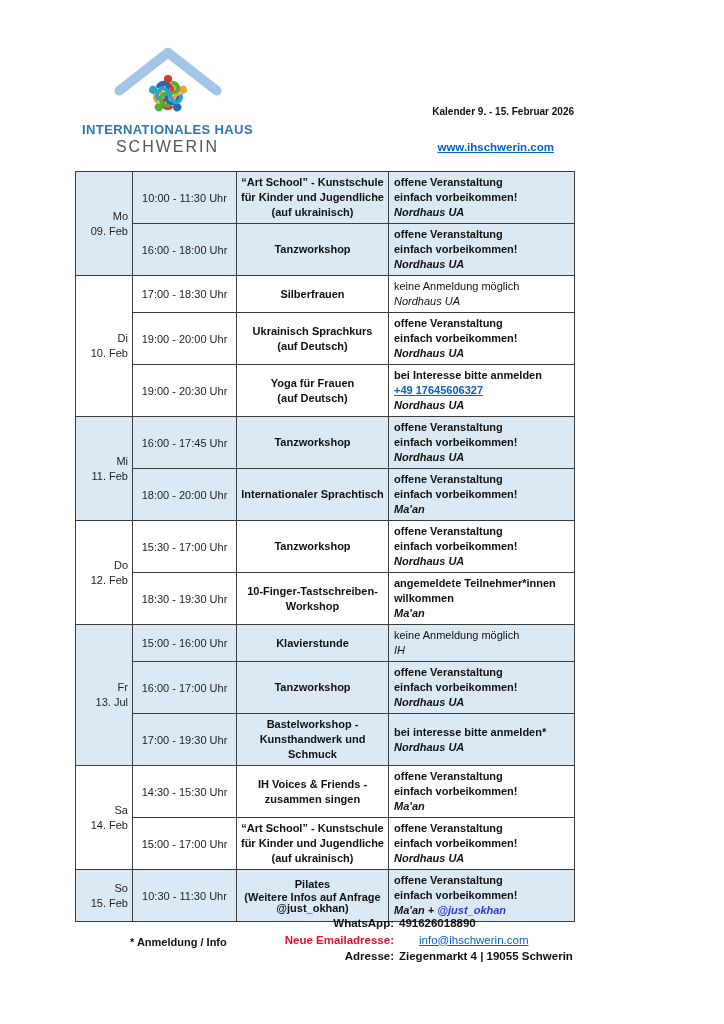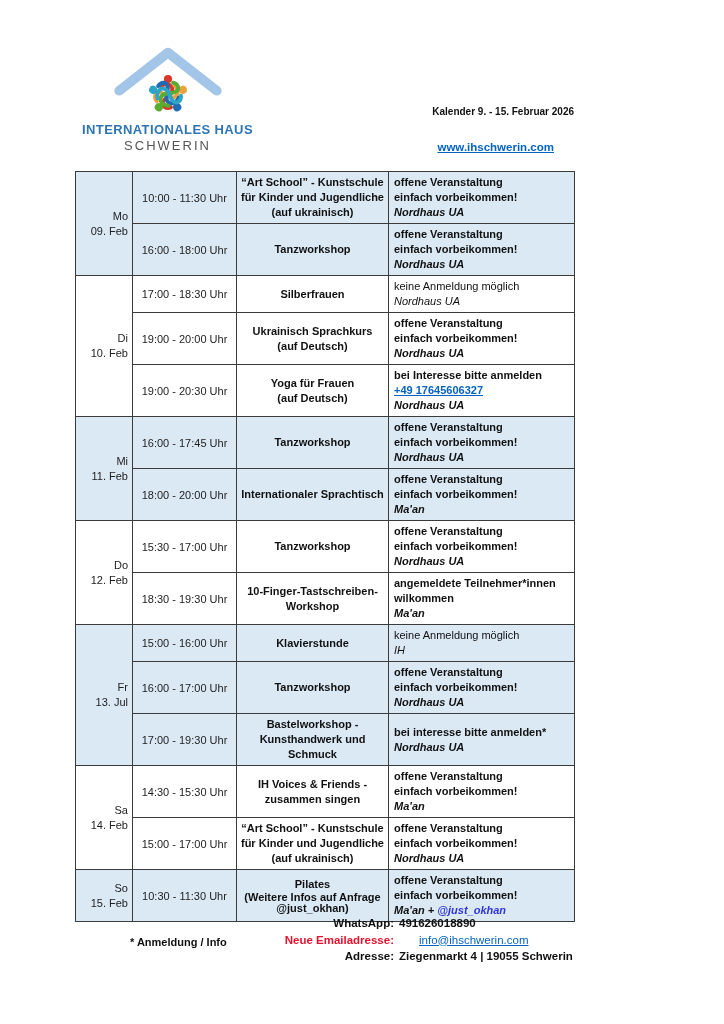--- a/index.html
+++ b/index.html
@@ -11,21 +11,21 @@
     background: #ffffff;
     font-family: "Liberation Sans", sans-serif;
     color: #1a1a1a;
     overflow: hidden;
   }
 
   
   .logo { position: absolute; left: 70px; top: 40px; width: 195px; text-align: center; }
   .logo svg { display: block; margin: 0 auto; }
   .logo-l1 { font-size: 13px; font-weight: 700; color: #2e75b5; letter-spacing: 0.4px; margin-top: 2px; white-space: nowrap; }
-  .logo-l2 { font-size: 13px; color: #555555; letter-spacing: 2px; margin-top: 1px; }
+  .logo-l2 { font-size: 16px; color: #555555; letter-spacing: 2px; margin-top: 1px; }
 
   
   .htitle { position: absolute; right: 150px; top: 106px; font-size: 10px; font-weight: 700; color: #111; white-space: nowrap; }
   .hsite  { position: absolute; right: 170px; top: 141px; font-size: 11.5px; font-weight: 700; color: #0563c1; text-decoration: underline; cursor: pointer; white-space: nowrap; }
 
   
   table.schedule { position: absolute; left: 75px; top: 171px; width: 499px; border-collapse: collapse; table-layout: fixed; }
   .schedule td { border: 1px solid #3b3b3b; padding: 3px 4px; vertical-align: middle; background: #ffffff; }
   .schedule tr.shade td { background: #dbe9f5; }
   td.day   { width: 57px; text-align: right; font-size: 11px; line-height: 15px; color: #222; }

